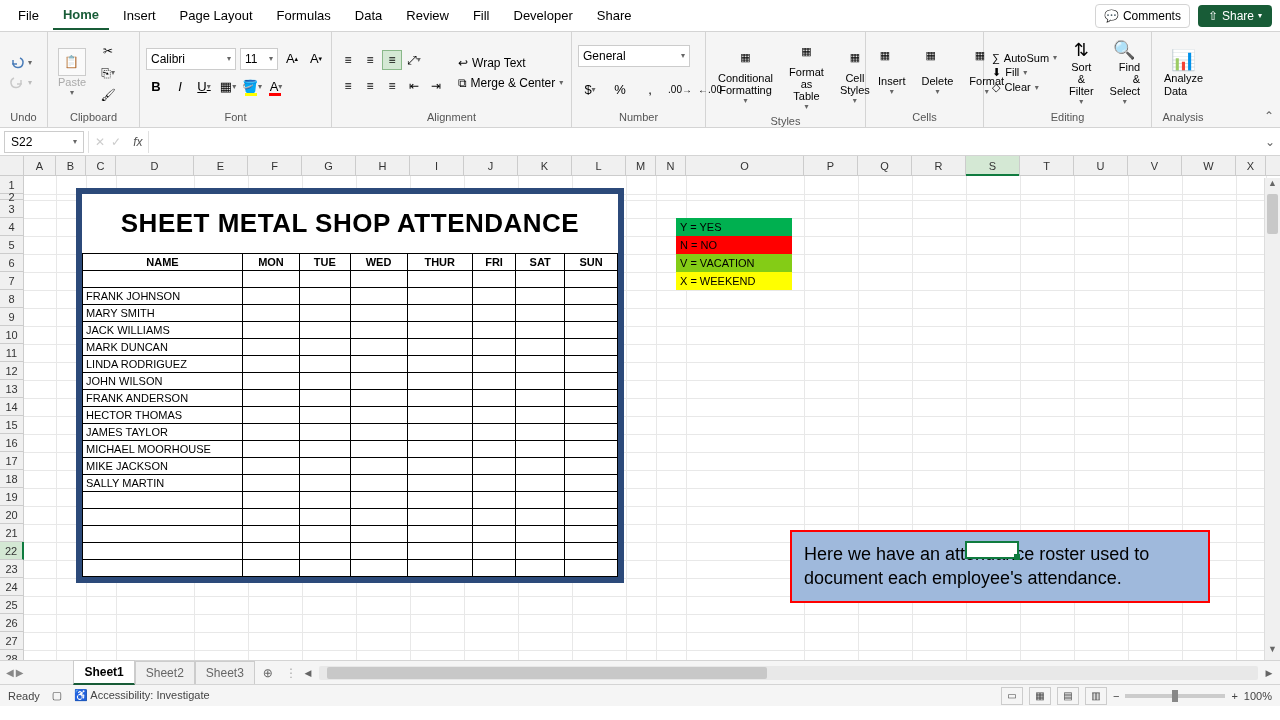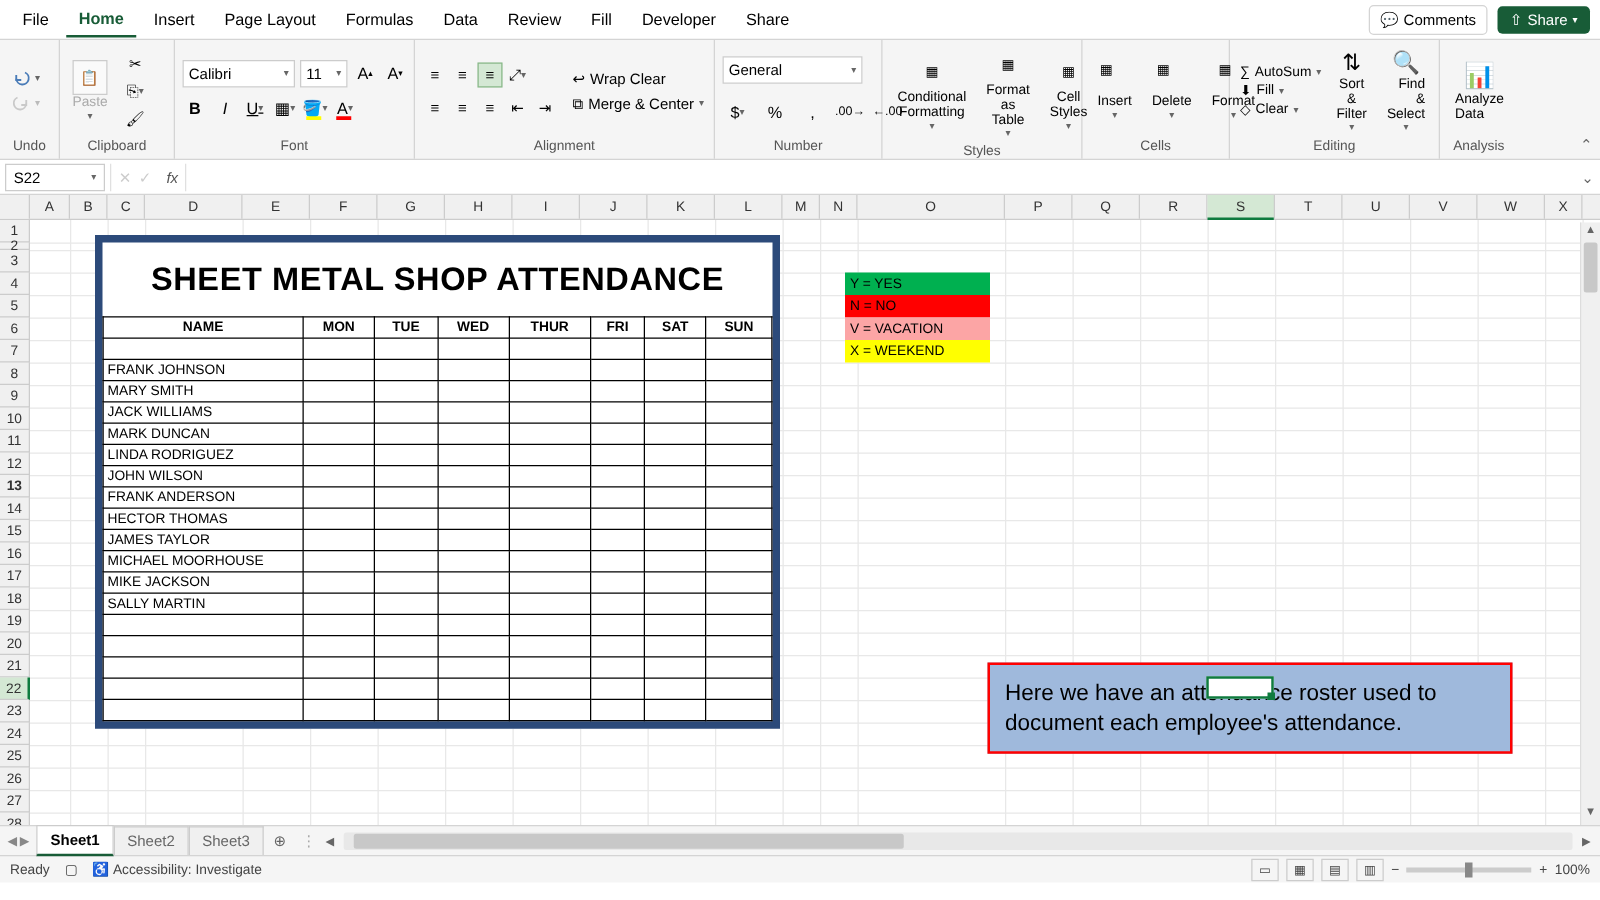--- a/index.html
+++ b/index.html
@@ -104,41 +104,41 @@
 .att-table th, .att-table td { border: 1px solid #000; font-size: 11px; padding: 2px 3px; height: 17px; }
 .att-table th { font-weight: 700; text-align: center; background: #fff; }
 .att-table th.name-h { width: 160px; }
 .att-table td.name-c { text-align: left; }
 
 
 .legend { position: absolute; left: 652px; top: 42px; width: 116px; font-size: 11px; }
 .legend-row { height: 18px; display: flex; align-items: center; padding-left: 4px; color: #000; }
 .lg-y { background: #00b050; }
 .lg-n { background: #ff0000; }
-.lg-v { background: #fca5a5; }
+.lg-v { background: #84cc16; }
 .lg-x { background: #ffff00; }
 
 
 .callout { position: absolute; left: 766px; top: 354px; width: 420px; background: #9fb9dc; border: 2px solid #ff0000; padding: 10px 12px; font-size: 18px; color: #000; line-height: 1.35; }
 
 
 .sel-cell { position: absolute; border: 2px solid #0f7b3f; background: #fff; }
 .sel-handle { position: absolute; right: -3px; bottom: -3px; width: 6px; height: 6px; background: #0f7b3f; }
 
 
 .vscroll { position: absolute; right: 0; top: 178px; width: 16px; bottom: 60px; background: #f0f0f0; border-left: 1px solid #ddd; }
 .vscroll .arrow { height: 16px; text-align: center; font-size: 9px; color: #666; cursor: pointer; }
 .vscroll .thumb { position: absolute; top: 16px; left: 2px; right: 2px; height: 40px; background: #c8c8c8; border-radius: 2px; }
 
 
 .sheettabs { height: 24px; display: flex; align-items: center; background: #f5f5f5; border-top: 1px solid #d4d4d4; }
 .tab-nav { display: flex; gap: 2px; padding: 0 6px; color: #888; }
 .tab-nav span { cursor: pointer; font-size: 10px; }
 .tab { padding: 4px 10px; font-size: 12px; background: #fff; border: 1px solid #ccc; border-bottom: none; cursor: pointer; }
-.tab.active { font-weight: 600; border-bottom: 2px solid #185c37; }
+.tab.active { font-weight: 600; border-bottom: 2px solid #185c37; margin-left: 44px; }
 .tab.inactive { background: #f0f0f0; color: #666; }
 .add-sheet { padding: 0 8px; color: #666; cursor: pointer; }
 .hscroll-area { flex: 1; display: flex; align-items: center; padding: 0 4px; gap: 4px; }
 .hscroll-track { flex: 1; height: 14px; background: #e8e8e8; position: relative; border-radius: 2px; }
 .hscroll-thumb { position: absolute; left: 8px; top: 1px; bottom: 1px; width: 440px; background: #c8c8c8; border-radius: 2px; }
 .hscroll-arrow { width: 14px; text-align: center; font-size: 9px; color: #666; cursor: pointer; }
 
 
 .statusbar { height: 22px; background: #f5f5f5; border-top: 1px solid #d4d4d4; display: flex; align-items: center; justify-content: space-between; padding: 0 8px; font-size: 11px; color: #444; }
 .status-left { display: flex; align-items: center; gap: 12px; }
@@ -261,21 +261,21 @@
           <div class="align-btn">≡</div>
           <div class="align-btn">≡</div>
           <div class="align-btn">≡</div>
           <div class="align-btn">⇤</div>
           <div class="align-btn">⇥</div>
         </div>
       </div>
       <div class="wrap-merge">
         <div class="wrap-btn">
             <span>↩</span>
-            <span>Wrap Clear</span>
+            <span>Wrap Text</span>
           </div>
         <div class="wrap-btn">
             <span>⧉</span>
             <span>Merge &amp; Center</span>
             <span class="drop">▾</span>
           </div>
       </div>
     </div>
     <div class="ribbon-group-label">Alignment</div>
   </div>
@@ -435,21 +435,21 @@
         <div class="row-h" style="height: 18px;">3</div>
         <div class="row-h" style="height: 18px;">4</div>
         <div class="row-h" style="height: 18px;">5</div>
         <div class="row-h" style="height: 18px;">6</div>
         <div class="row-h" style="height: 18px;">7</div>
         <div class="row-h" style="height: 18px;">8</div>
         <div class="row-h" style="height: 18px;">9</div>
         <div class="row-h" style="height: 18px;">10</div>
         <div class="row-h" style="height: 18px;">11</div>
         <div class="row-h" style="height: 18px;">12</div>
-        <div class="row-h" style="height: 18px; font-weight: bold;">13</div>
+        <div class="row-h" style="height: 18px;">13</div>
         <div class="row-h" style="height: 18px;">14</div>
         <div class="row-h" style="height: 18px;">15</div>
         <div class="row-h" style="height: 18px;">16</div>
         <div class="row-h" style="height: 18px;">17</div>
         <div class="row-h" style="height: 18px;">18</div>
         <div class="row-h" style="height: 18px;">19</div>
         <div class="row-h" style="height: 18px;">20</div>
         <div class="row-h" style="height: 18px;">21</div>
         <div class="row-h selected" style="height: 18px;">22</div>
         <div class="row-h" style="height: 18px;">23</div>

